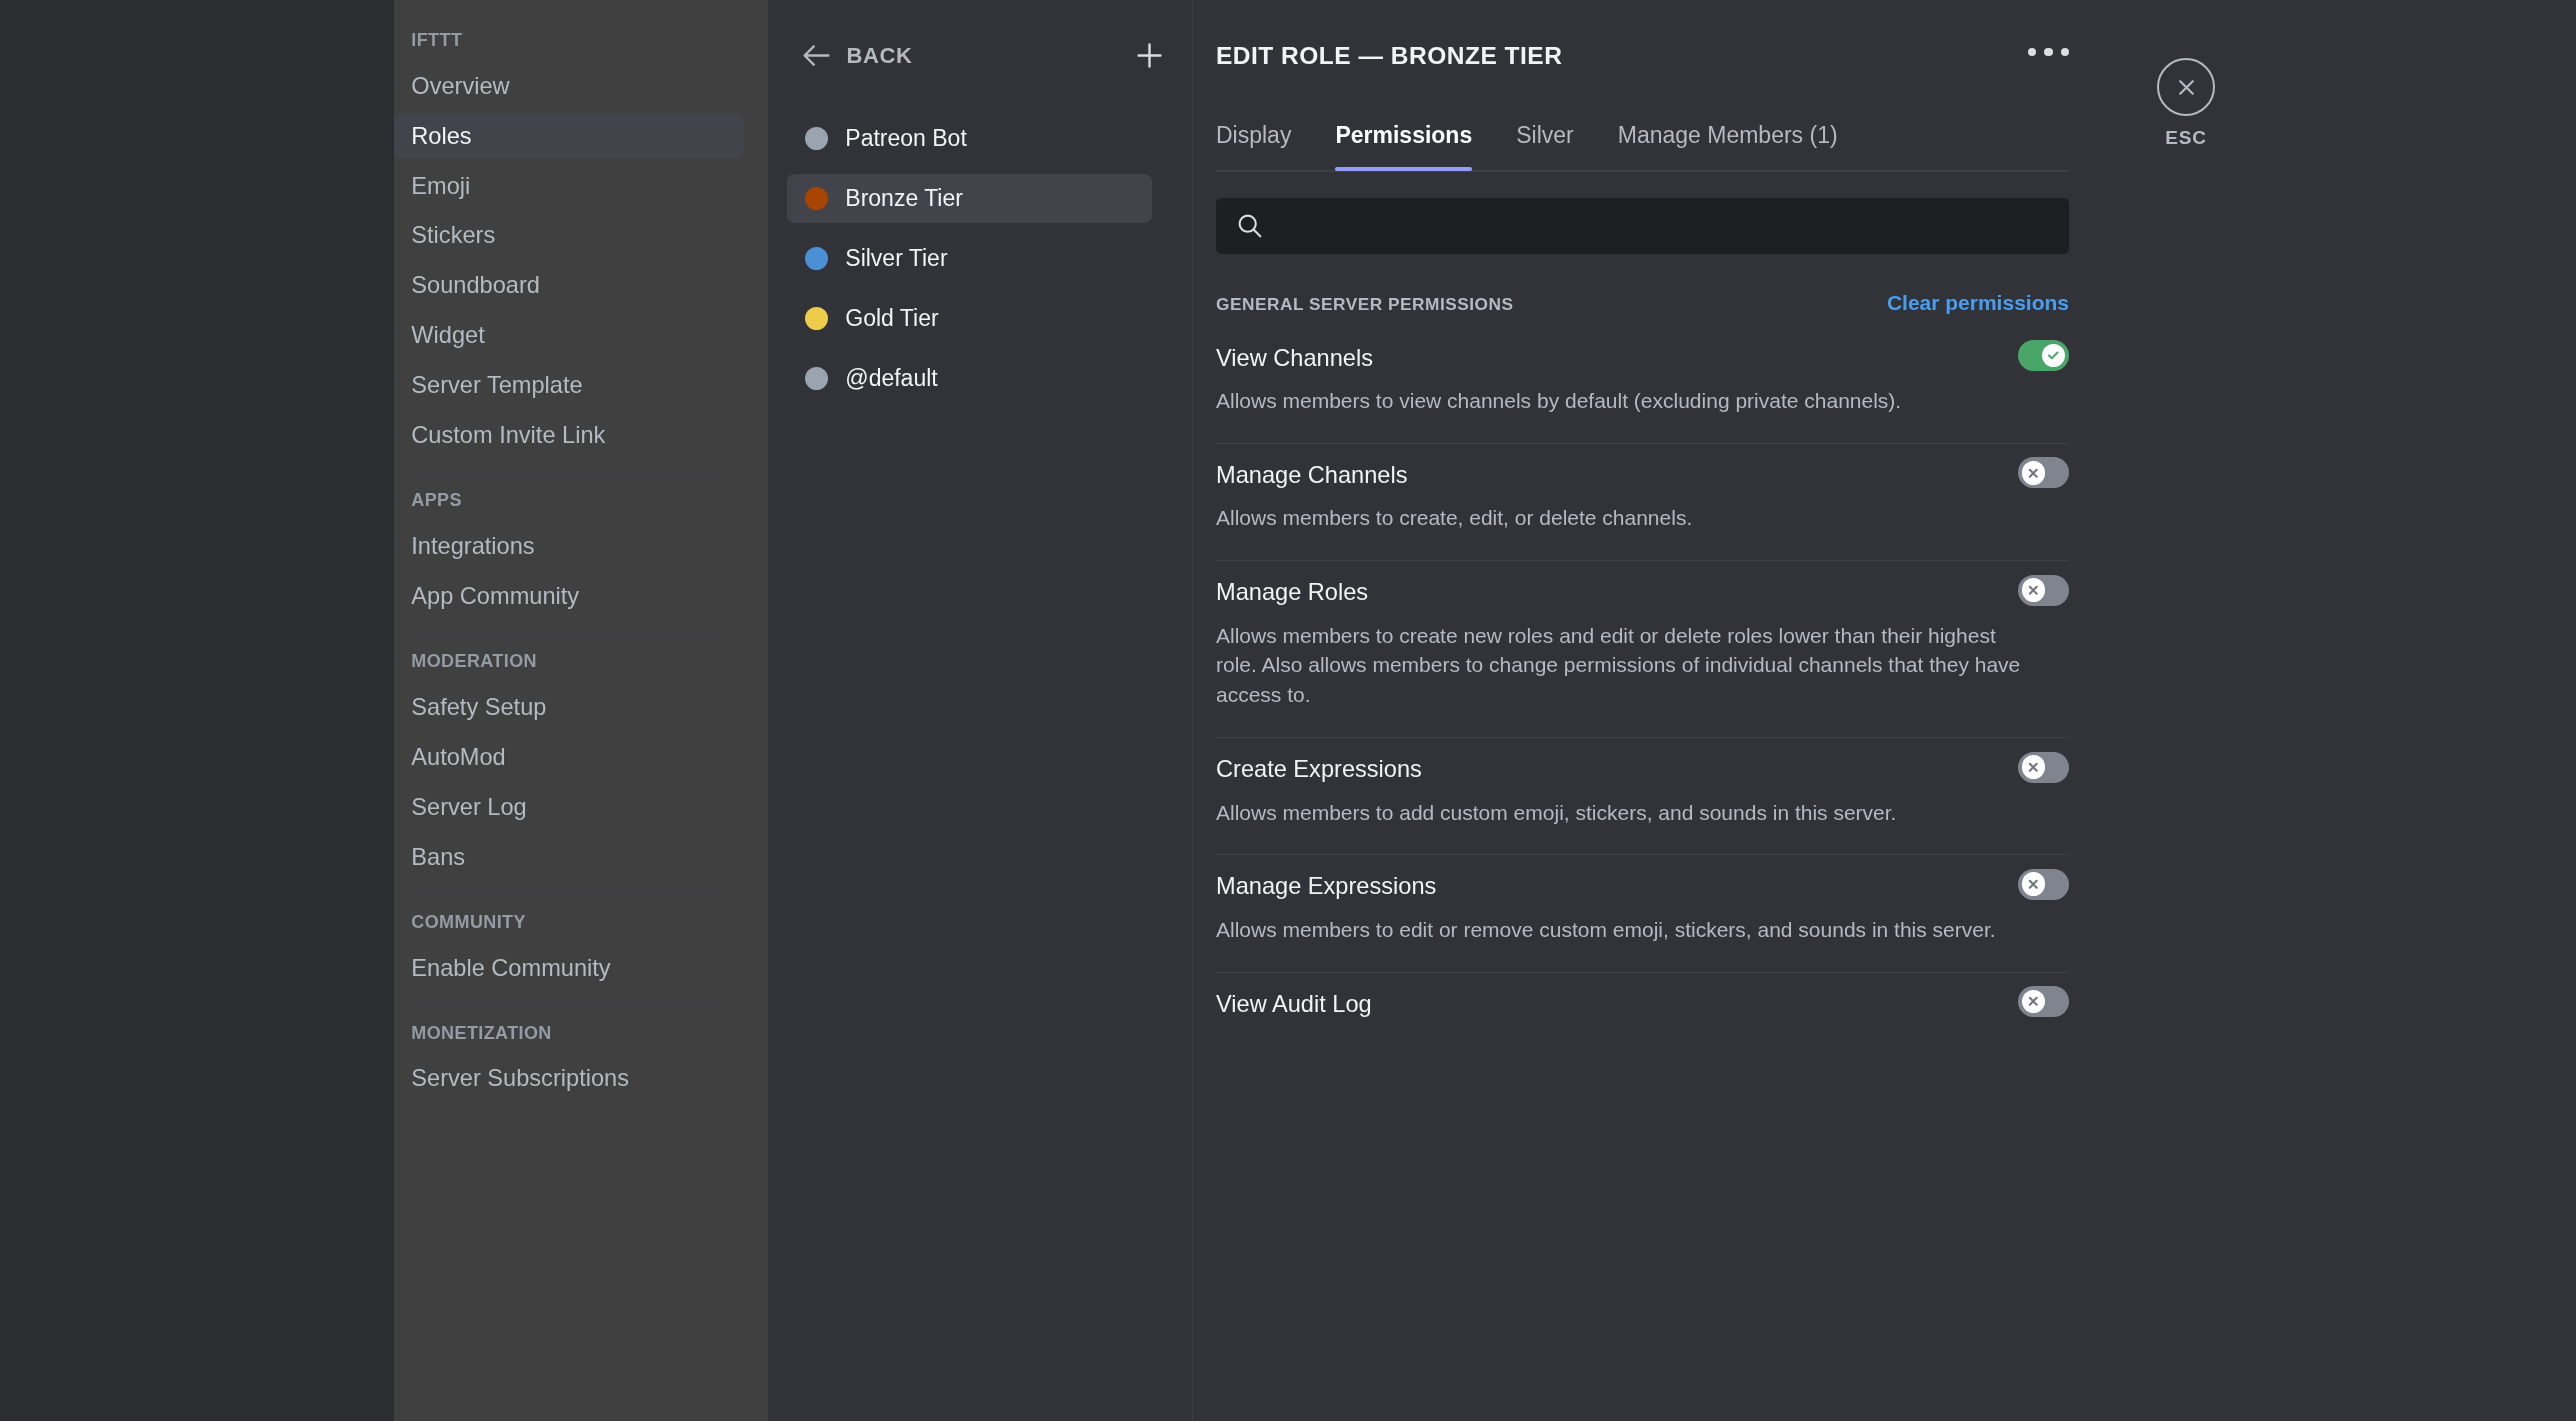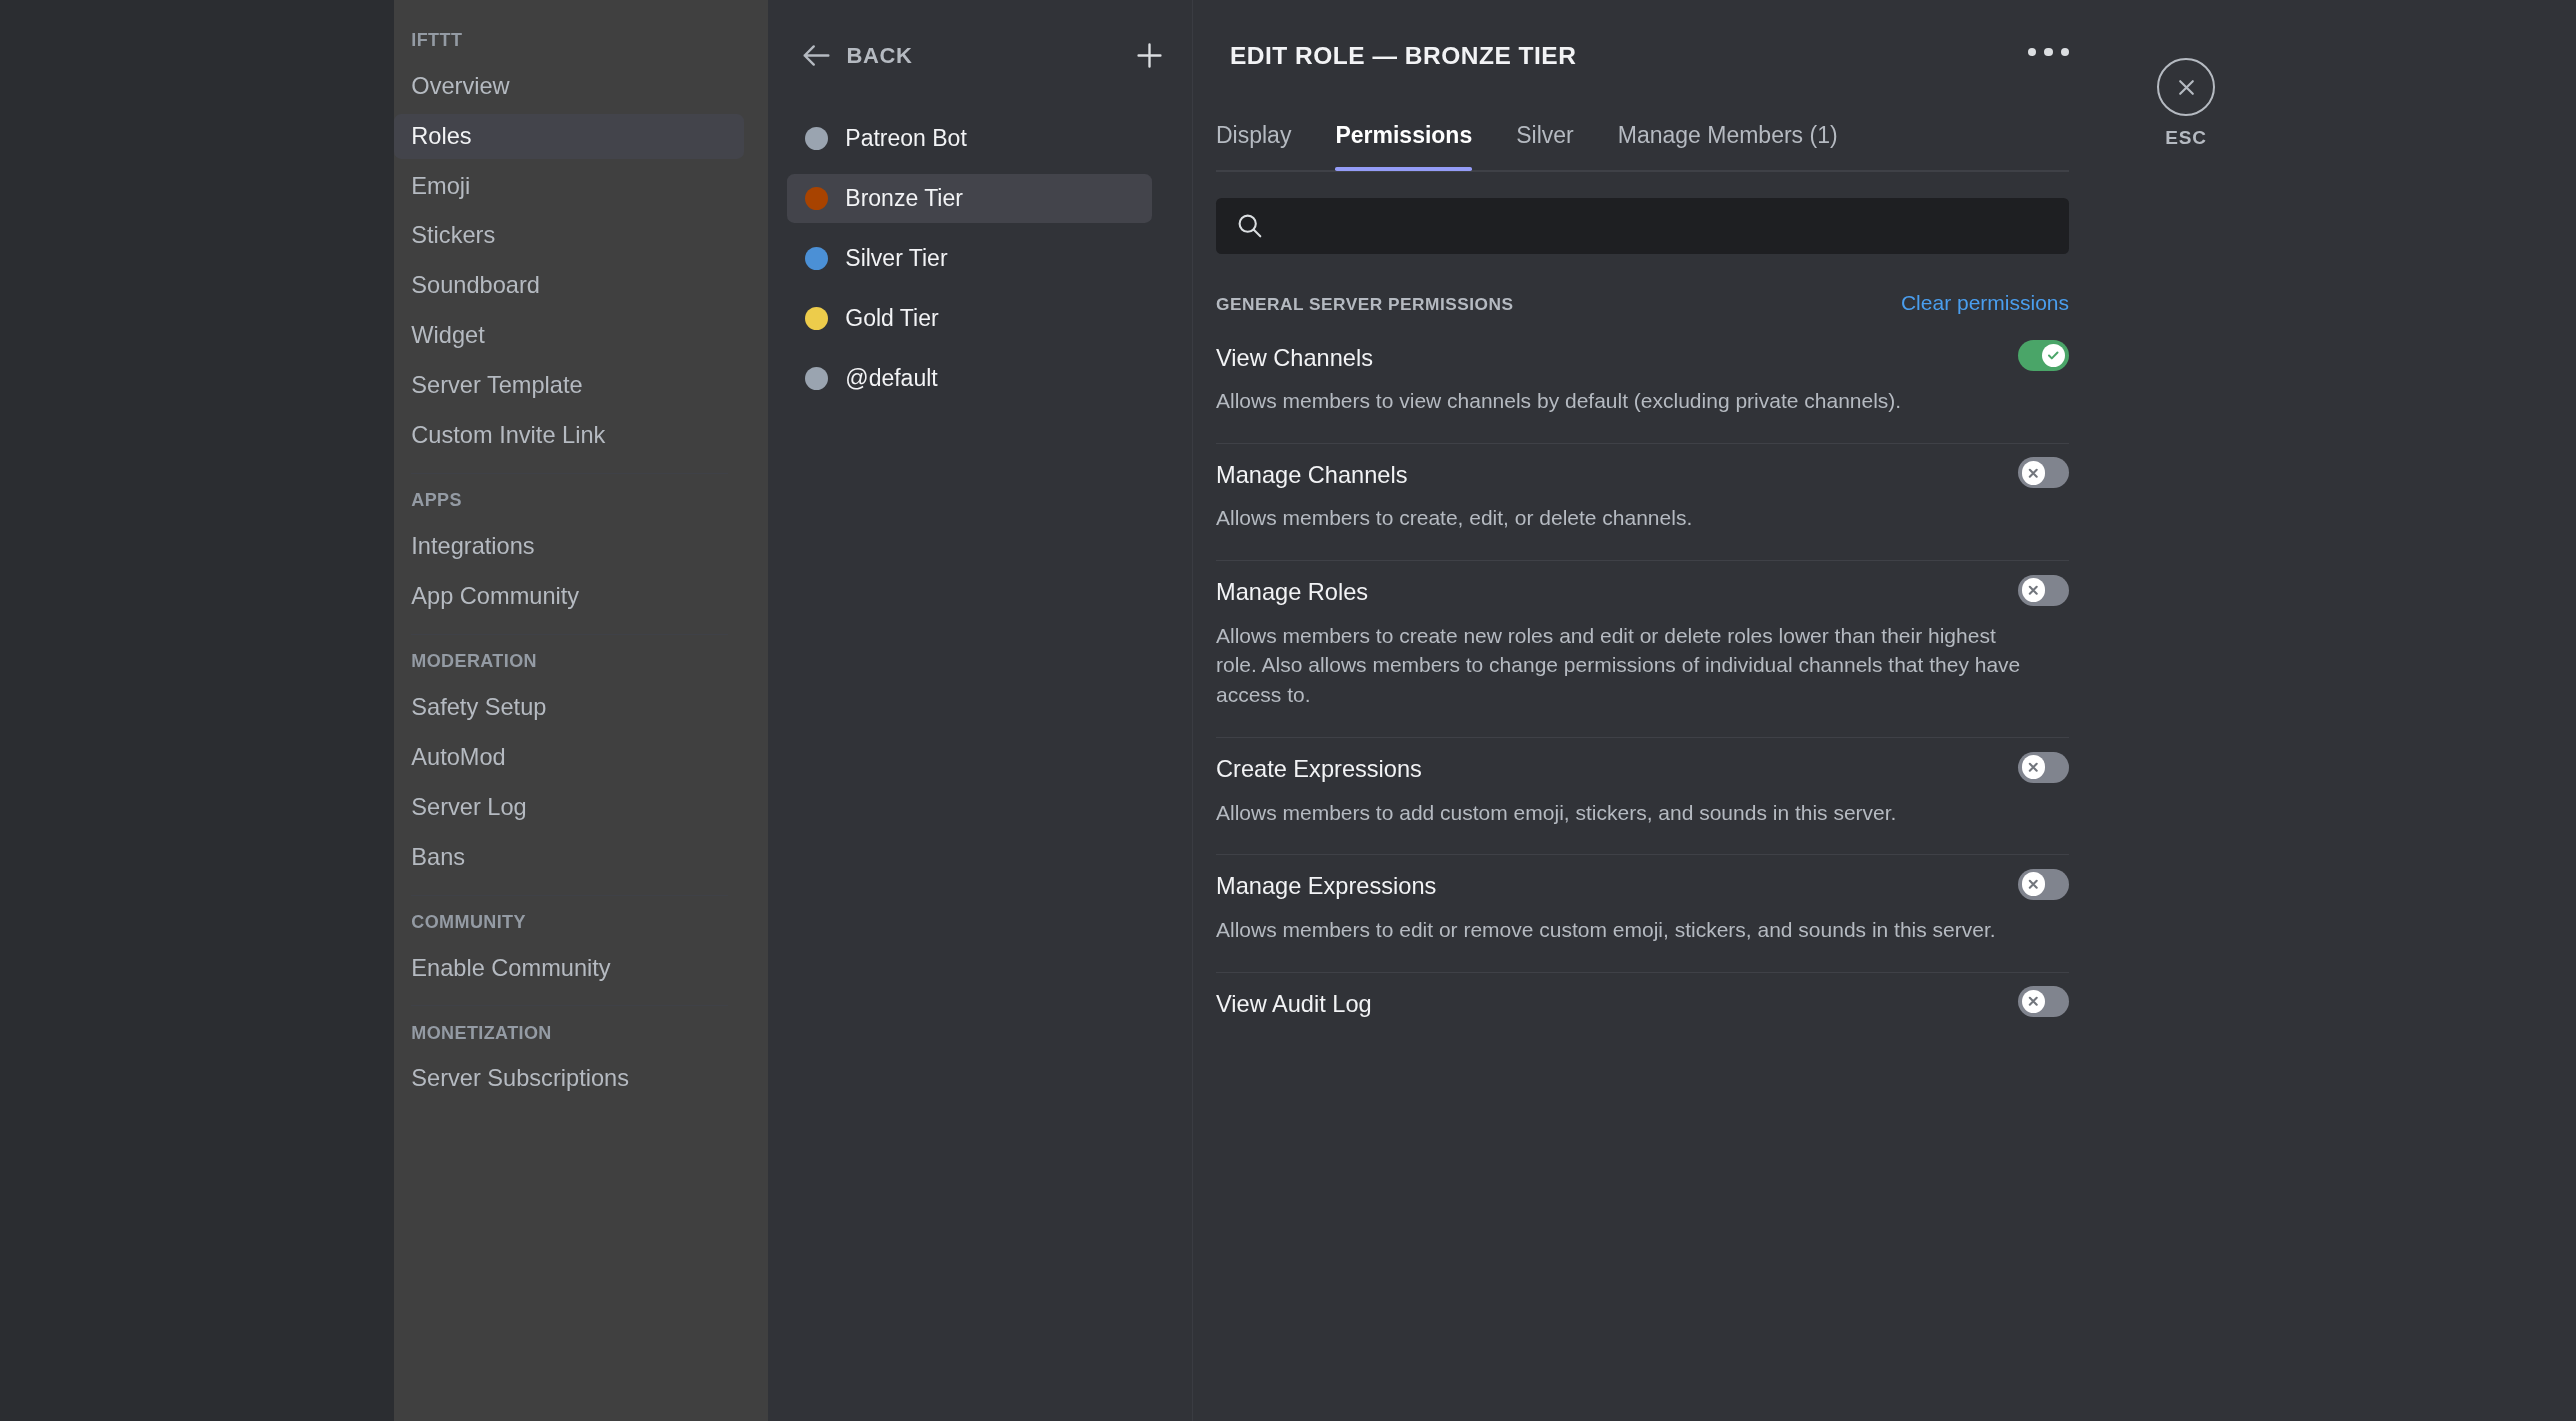--- a/index.html
+++ b/index.html
@@ -63,21 +63,21 @@
   
   .content-wrap {
     flex:1; height:100%; background:#313338;
     border-left:0.9px solid #3a3c42;
     position:relative; overflow:hidden;
   }
   .content { width:853px; margin-left:23px; padding-top:44px; }
   .c-head { display:flex; align-items:flex-start; height:40px; }
   .c-title {
     font-size:24.5px; font-weight:700; letter-spacing:0.5px;
-    color:#f2f3f5; text-transform:uppercase; flex:1; line-height:1;margin-left:14px;
+    color:#f2f3f5; text-transform:uppercase; flex:1; line-height:1;
   }
   .kebab { display:flex; gap:8.2px; align-items:center; padding-top:3.6px; cursor:pointer; }
   .kebab i { width:8.2px; height:8.2px; border-radius:50%; background:#dbdee1; display:block; }
 
   .tabs { display:flex; margin-top:40px; position:relative; }
   .tab {
     font-size:23px; color:#b5bac1; padding:0 0 23px 0;
     margin-right:44px; cursor:pointer; line-height:1; position:relative;
   }
   .tab.active { color:#ffffff; font-weight:700; }
@@ -100,21 +100,21 @@
   .search-icon { width:27px; height:27px; flex:0 0 27px; }
 
   .sec-head {
     display:flex; align-items:baseline;
     margin-top:37px; margin-bottom:11.8px;
   }
   .sec-title {
     flex:1; font-size:17.3px; font-weight:700; letter-spacing:0.5px;
     color:#b5bac1; text-transform:uppercase;
   }
-  .clear-link { font-size:21px; color:#4a9eee; cursor:pointer; font-weight:400; }
+  .clear-link { font-size:21px; color:#4a9eee; cursor:pointer; font-weight:700; }
 
   .perm { padding-top:13.6px; }
   .perm-row { display:flex; align-items:flex-start; }
   .perm-name {
     flex:1; font-size:23.6px; color:#f2f3f5; line-height:1.1; padding-top:5.5px;
   }
   .perm-desc {
     font-size:21px; color:#b5bac1; line-height:1.42;
     margin-top:14.5px; max-width:809px;
   }

